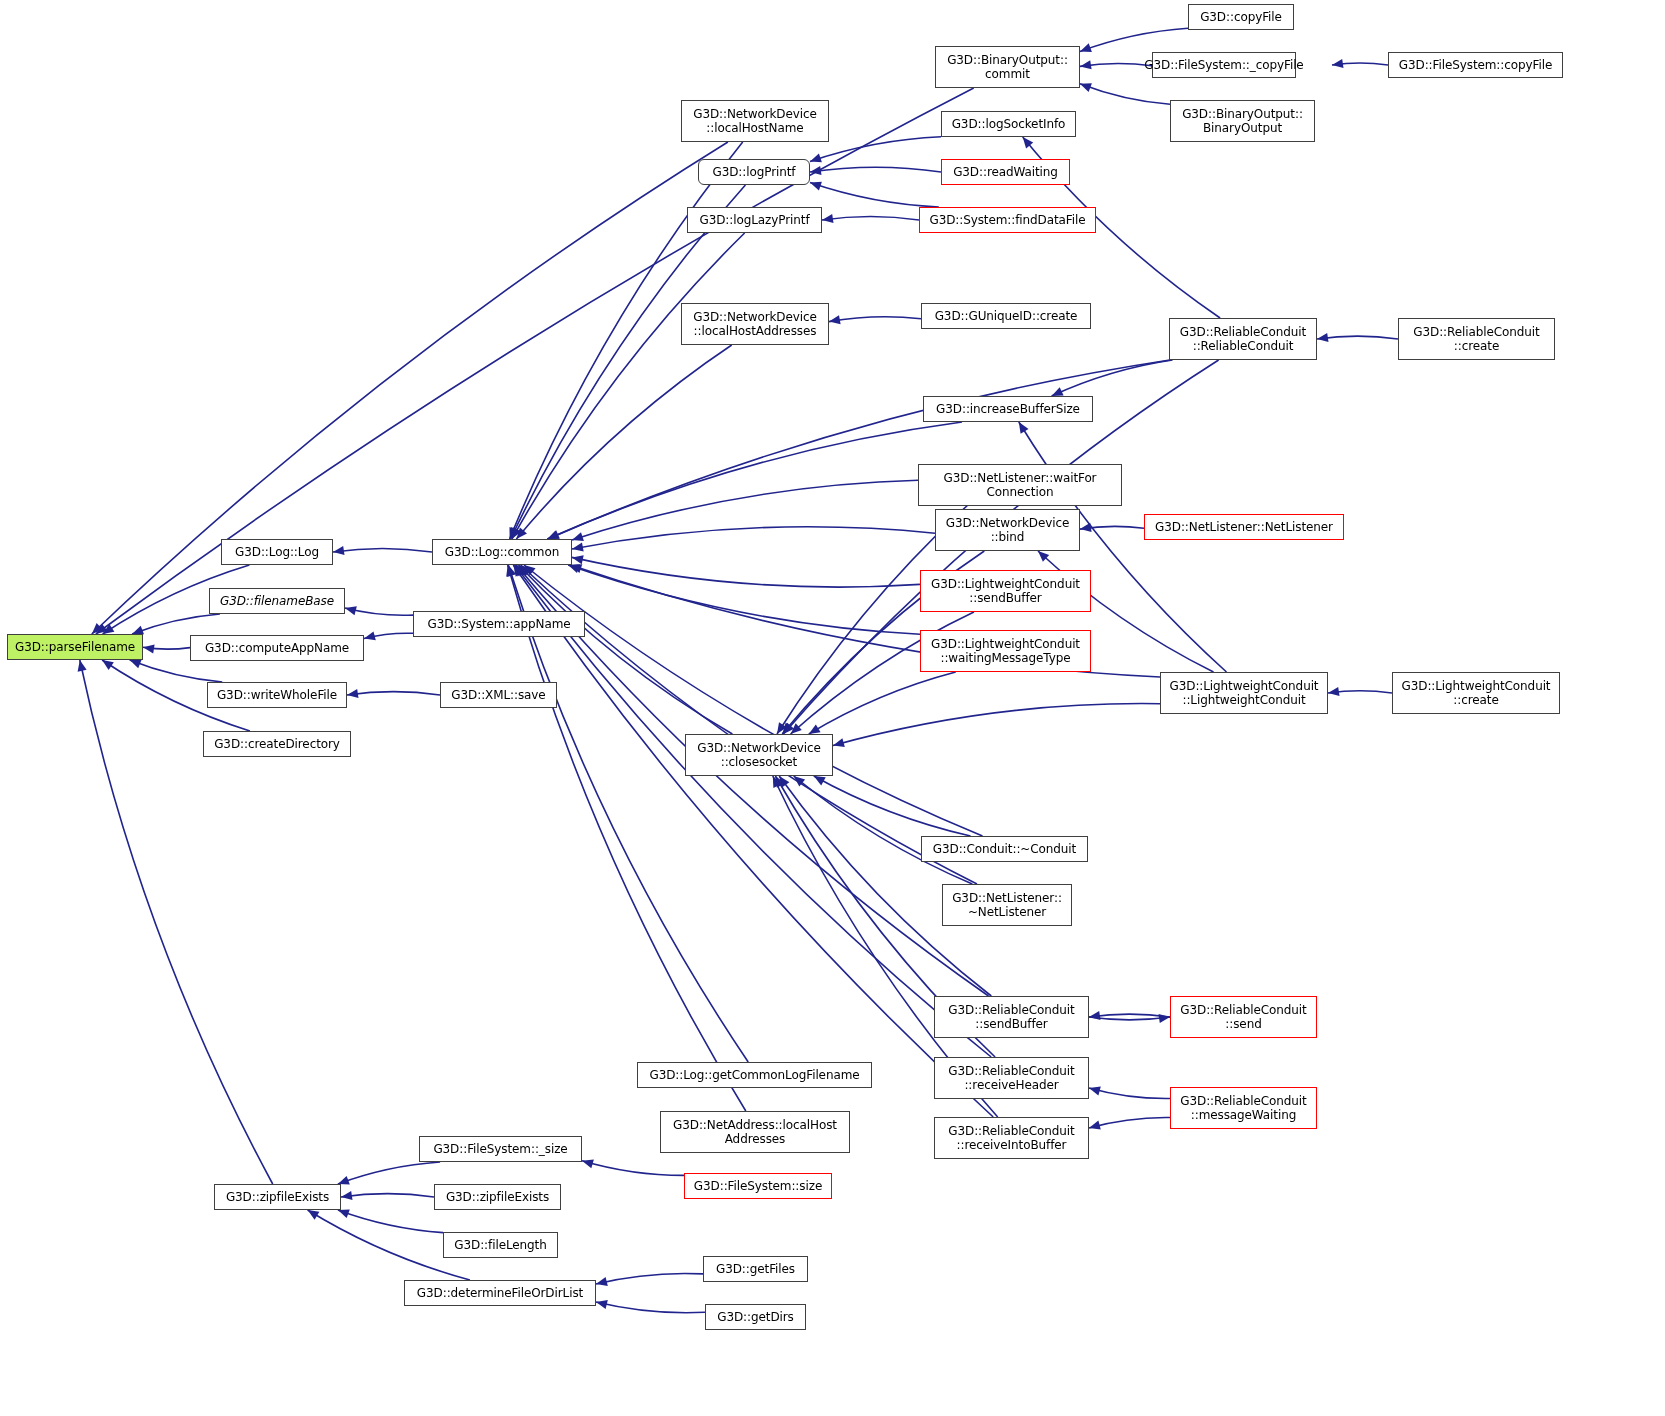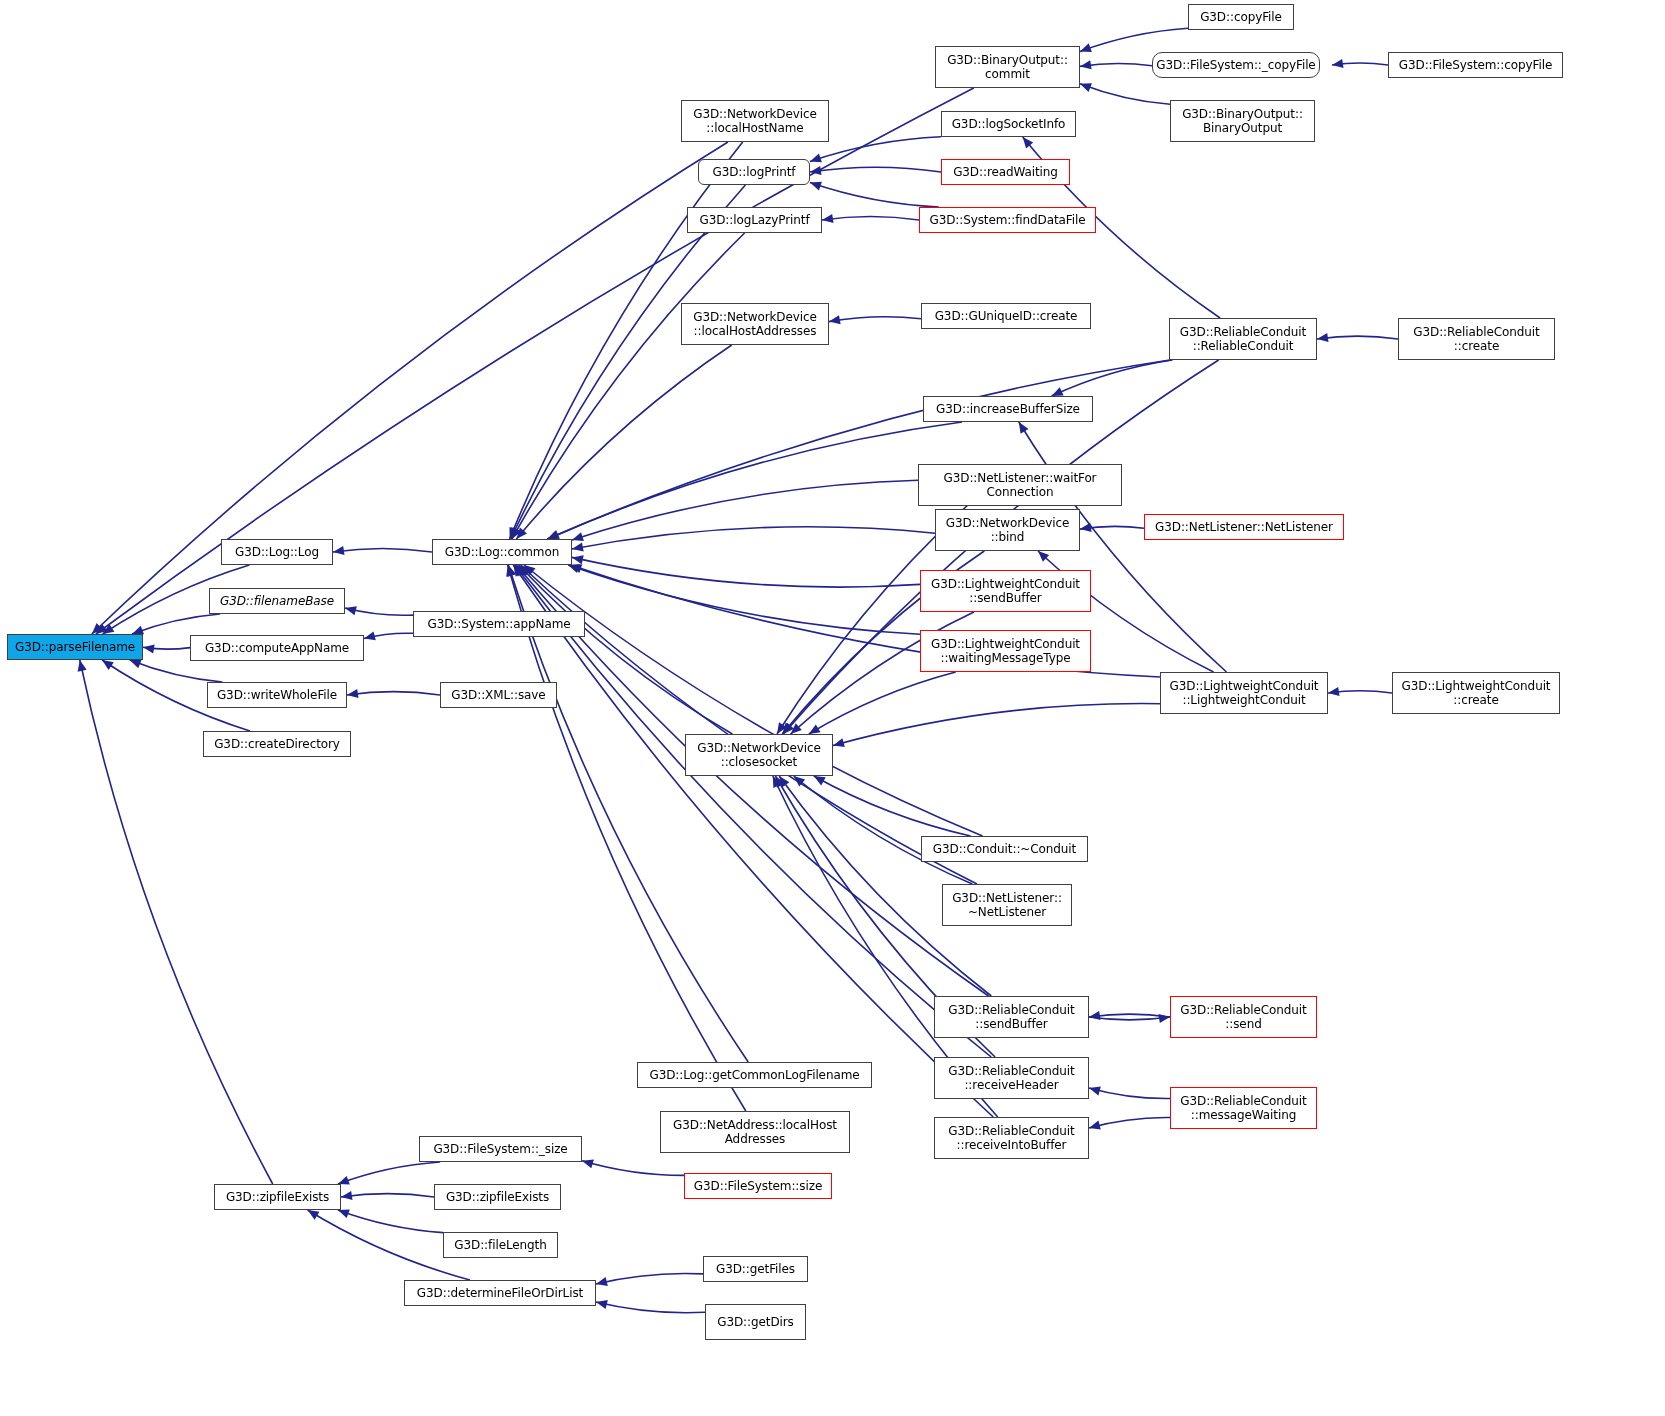--- a/index.html
+++ b/index.html
@@ -47,21 +47,21 @@
     line-height: 1.18;
     color: #000000;
     letter-spacing: -0.1px;
     white-space: pre-line;
     padding: 1px 4px;
   }
   .node.red {
     border-color: #ff0000;
   }
   .node.root {
-    background: #0ea5e9;
+    background: #bef264;
     border-color: #404040;
   }
 </style>
 </head>
 <body>
 
 <div id="canvas">
   <svg id="edges" viewBox="0 0 1665 1416">
       <path class="edge" d="M 973.7,88.0 Q 512.6,325.3 95.9,634.0"></path>
       <polygon class="arrowhead" points="95.9,634.0 102.0,623.8 107.5,631.1"></polygon>
@@ -222,21 +222,21 @@
       <div class="node" style="left: 404px; top: 1280px; width: 192px; height: 26px;">G3D::determineFileOrDirList</div>
       <div class="node" style="left: 681px; top: 100px; width: 148px; height: 42px;">G3D::NetworkDevice
 ::localHostName</div>
       <div class="node" style="left: 698px; top: 159px; width: 112px; height: 26px; border-radius: 6px;">G3D::logPrintf</div>
       <div class="node" style="left: 687px; top: 207px; width: 135px; height: 26px;">G3D::logLazyPrintf</div>
       <div class="node" style="left: 681px; top: 303px; width: 148px; height: 42px;">G3D::NetworkDevice
 ::localHostAddresses</div>
       <div class="node" style="left: 935px; top: 46px; width: 145px; height: 42px;">G3D::BinaryOutput::
 commit</div>
       <div class="node" style="left: 1188px; top: 4px; width: 106px; height: 26px;">G3D::copyFile</div>
-      <div class="node" style="left: 1152px; top: 52px; width: 168px; height: 26px; border-radius: 10px;">G3D::FileSystem::_copyFile</div>
+      <div class="node" style="left: 1152px; top: 52px; width: 144px; height: 26px;">G3D::FileSystem::_copyFile</div>
       <div class="node" style="left: 1388px; top: 52px; width: 175px; height: 26px;">G3D::FileSystem::copyFile</div>
       <div class="node" style="left: 1170px; top: 100px; width: 145px; height: 42px;">G3D::BinaryOutput::
 BinaryOutput</div>
       <div class="node" style="left: 941px; top: 111px; width: 135px; height: 26px;">G3D::logSocketInfo</div>
       <div class="node red" style="left: 941px; top: 159px; width: 129px; height: 26px;">G3D::readWaiting</div>
       <div class="node red" style="left: 919px; top: 207px; width: 177px; height: 26px;">G3D::System::findDataFile</div>
       <div class="node" style="left: 921px; top: 303px; width: 170px; height: 26px;">G3D::GUniqueID::create</div>
       <div class="node" style="left: 1169px; top: 318px; width: 148px; height: 42px;">G3D::ReliableConduit
 ::ReliableConduit</div>
       <div class="node" style="left: 1398px; top: 318px; width: 157px; height: 42px;">G3D::ReliableConduit
@@ -265,15 +265,15 @@
       <div class="node red" style="left: 1170px; top: 996px; width: 147px; height: 42px;">G3D::ReliableConduit
 ::send</div>
       <div class="node" style="left: 934px; top: 1057px; width: 155px; height: 42px;">G3D::ReliableConduit
 ::receiveHeader</div>
       <div class="node red" style="left: 1170px; top: 1087px; width: 147px; height: 42px;">G3D::ReliableConduit
 ::messageWaiting</div>
       <div class="node" style="left: 934px; top: 1117px; width: 155px; height: 42px;">G3D::ReliableConduit
 ::receiveIntoBuffer</div>
       <div class="node red" style="left: 684px; top: 1173px; width: 148px; height: 26px;">G3D::FileSystem::size</div>
       <div class="node" style="left: 703px; top: 1256px; width: 105px; height: 26px;">G3D::getFiles</div>
-      <div class="node" style="left: 705px; top: 1304px; width: 101px; height: 36px;">G3D::getDirs</div>
+      <div class="node" style="left: 705px; top: 1304px; width: 101px; height: 26px;">G3D::getDirs</div>
     </div>
 </div>
 
 </body></html>

